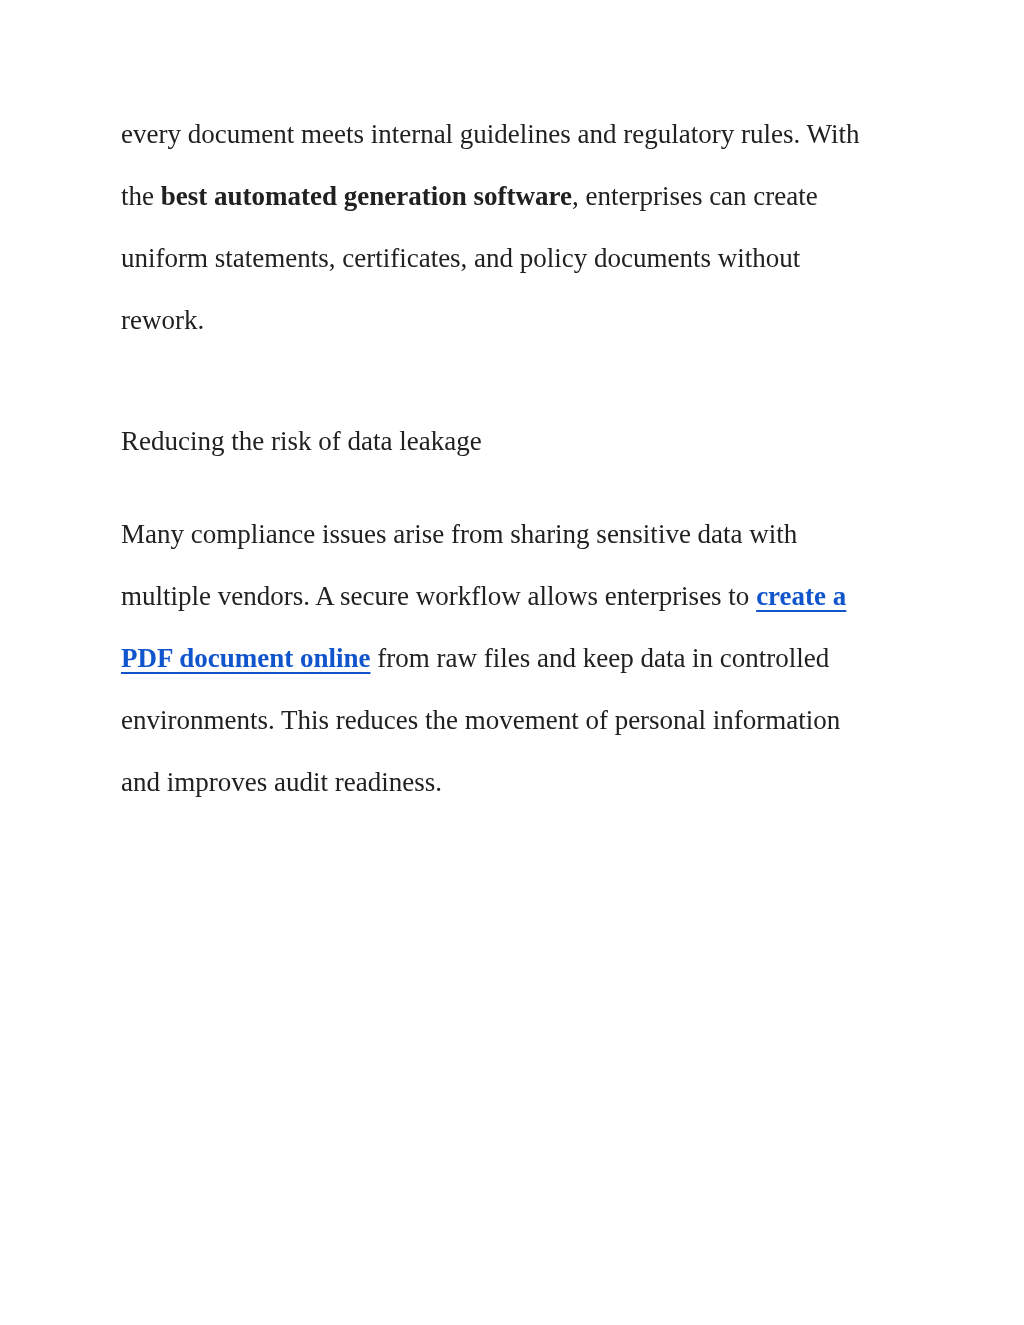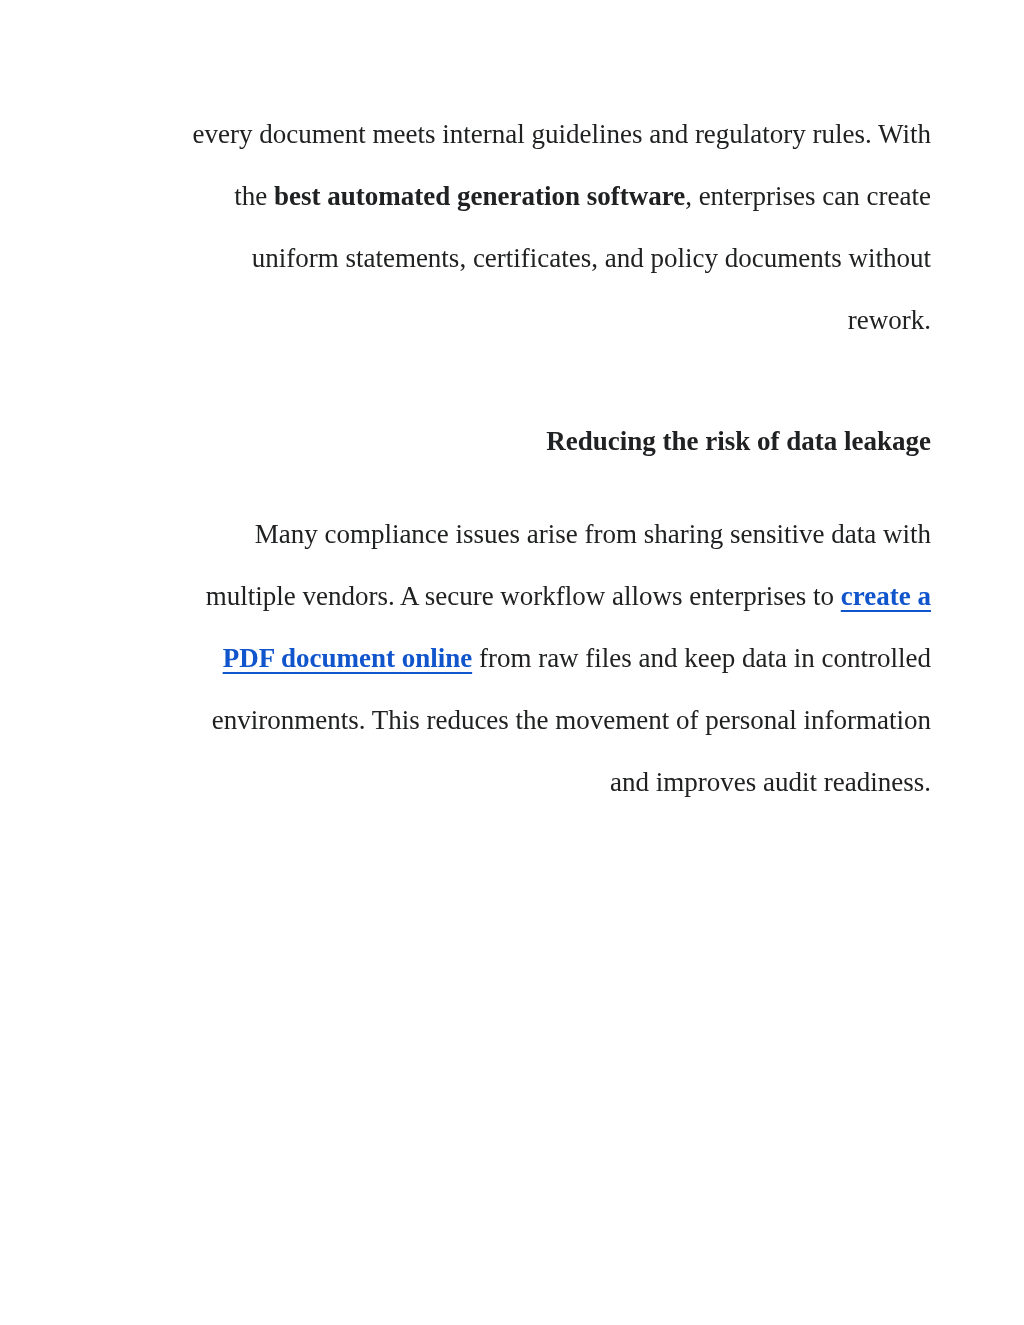--- a/index.html
+++ b/index.html
@@ -13,32 +13,31 @@
     overflow: hidden;
     font-family: "Liberation Serif", "DejaVu Serif", serif;
   }
   .doc {
     box-sizing: border-box;
     padding: 103px 80px 0 121px;
     width: 1024px;
     color: var(--text-color, #202122);
     font-size: 27px;
     line-height: 62px;
-    text-align: right;
   }
   .blocks > p,
   .blocks > h2 {
     margin: 0;
     font-size: 27px;
     line-height: 62px;
     font-weight: normal;
     max-width: 810px;
   }
   .blocks > h2 {
-    font-weight: bold;
+    font-weight: normal;
   }
   
   .blocks > *:nth-child(2) { margin-top: 59px; }  
   .blocks > *:nth-child(3) { margin-top: 31px; }  
   .blocks > *:nth-child(4) { margin-top: 52px; }  
   .blocks > *:nth-child(5) { margin-top: 51px; }  
 
   .doc b { font-weight: bold; }
   .doc a {
     color: var(--link-color, #1155cc);

